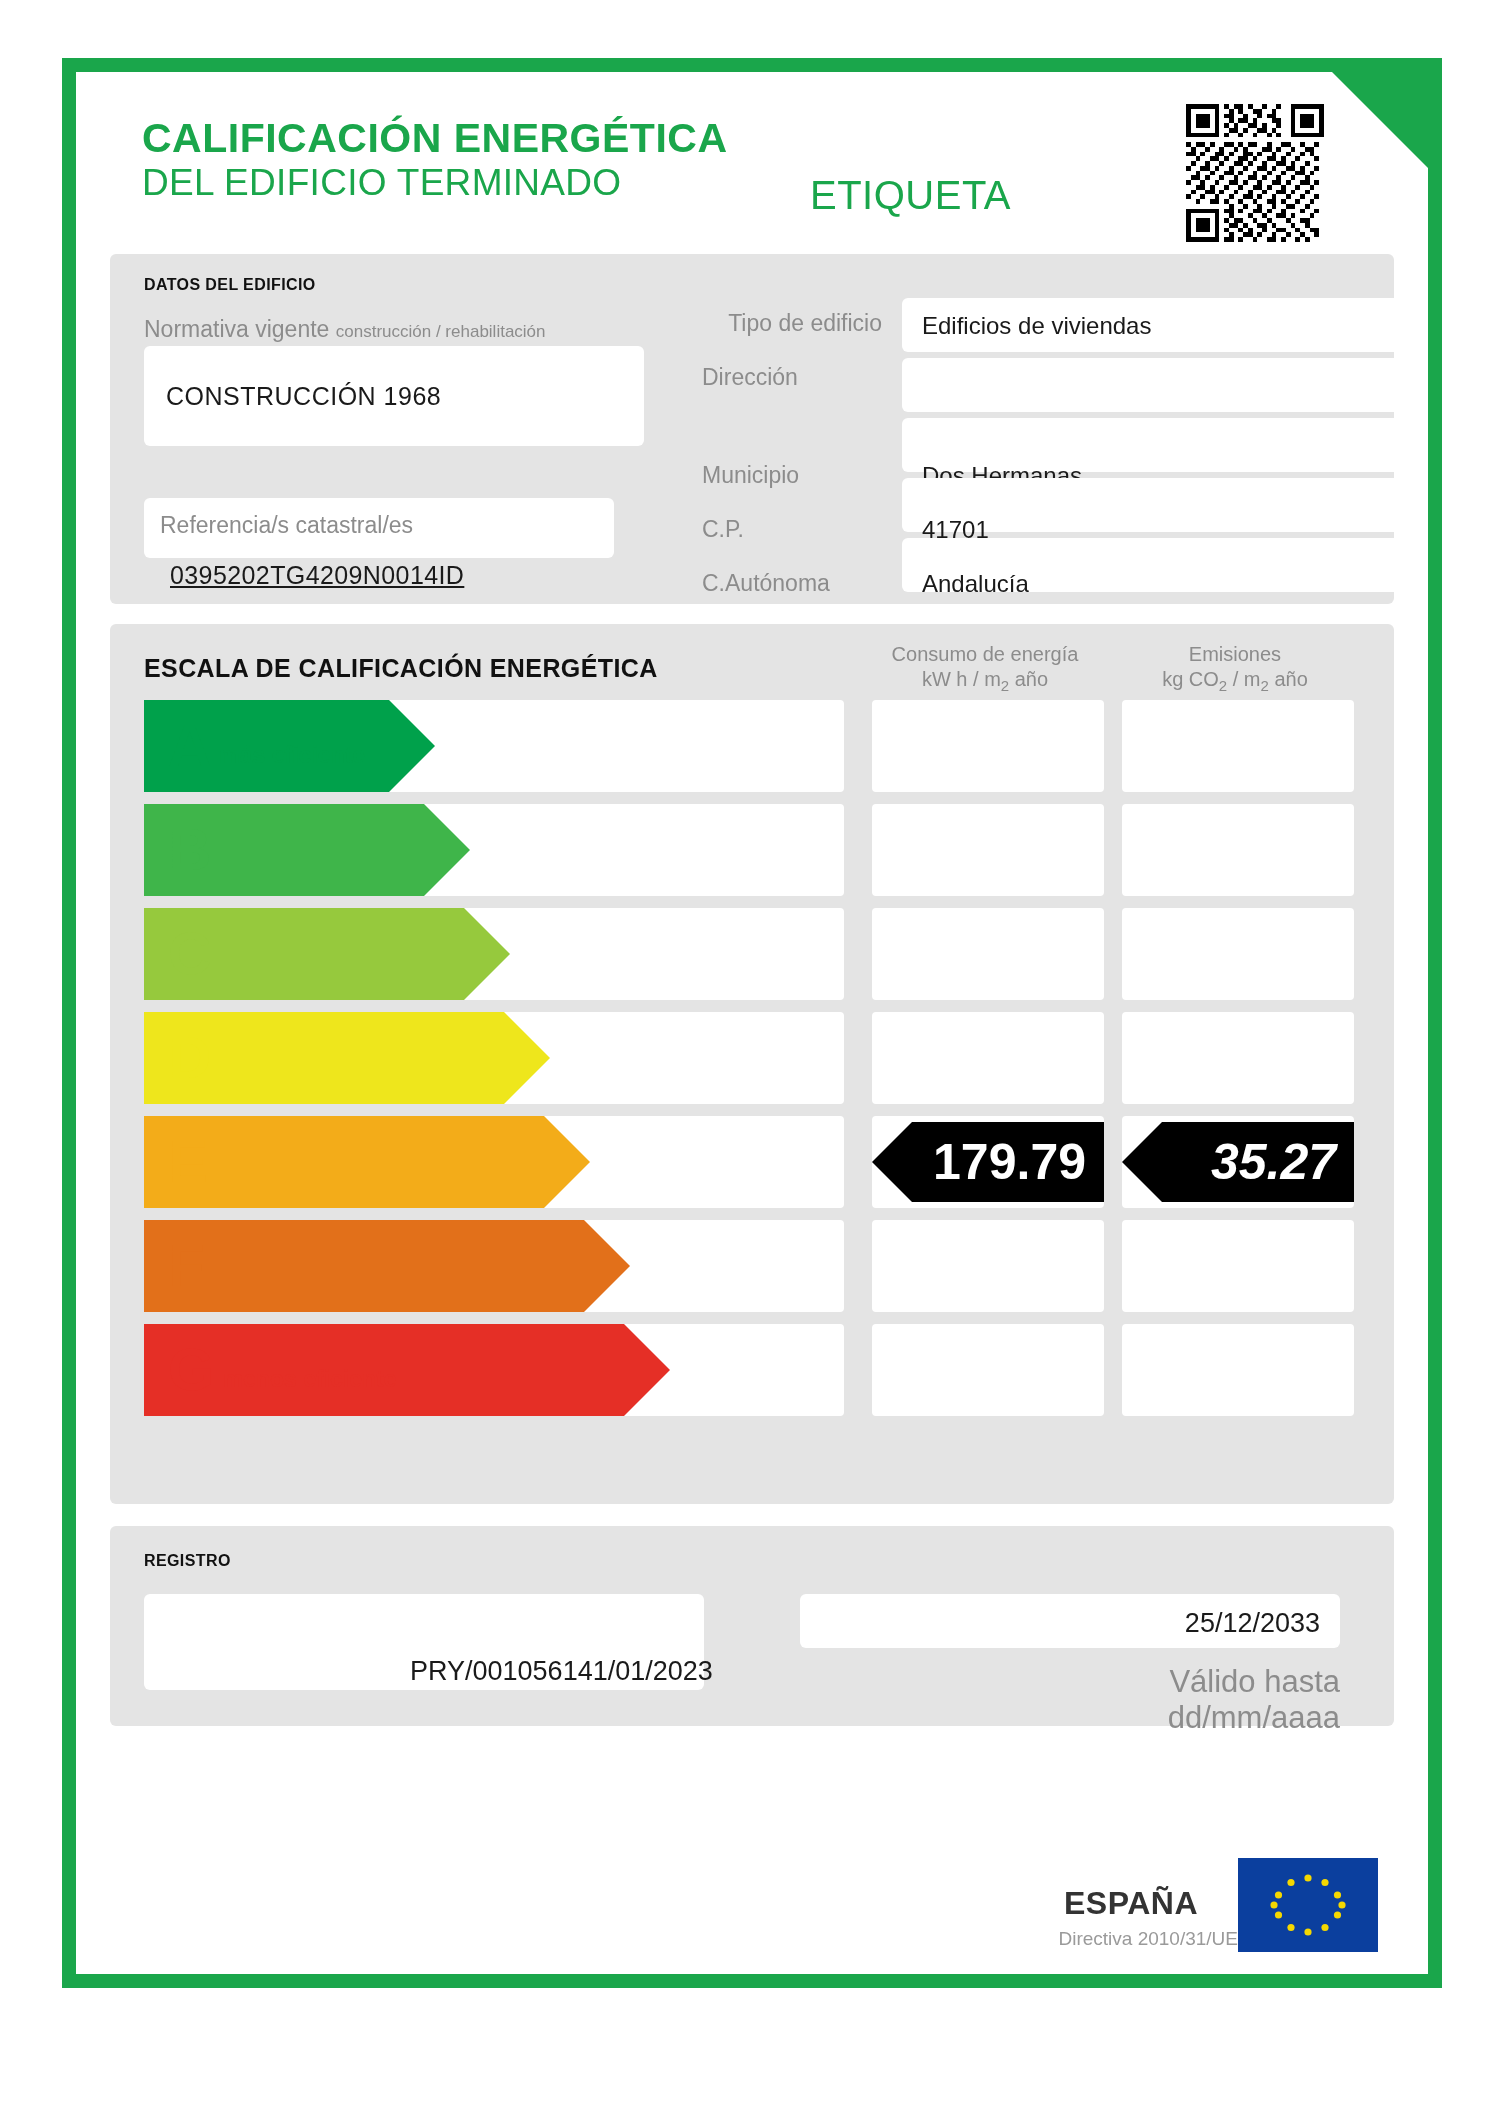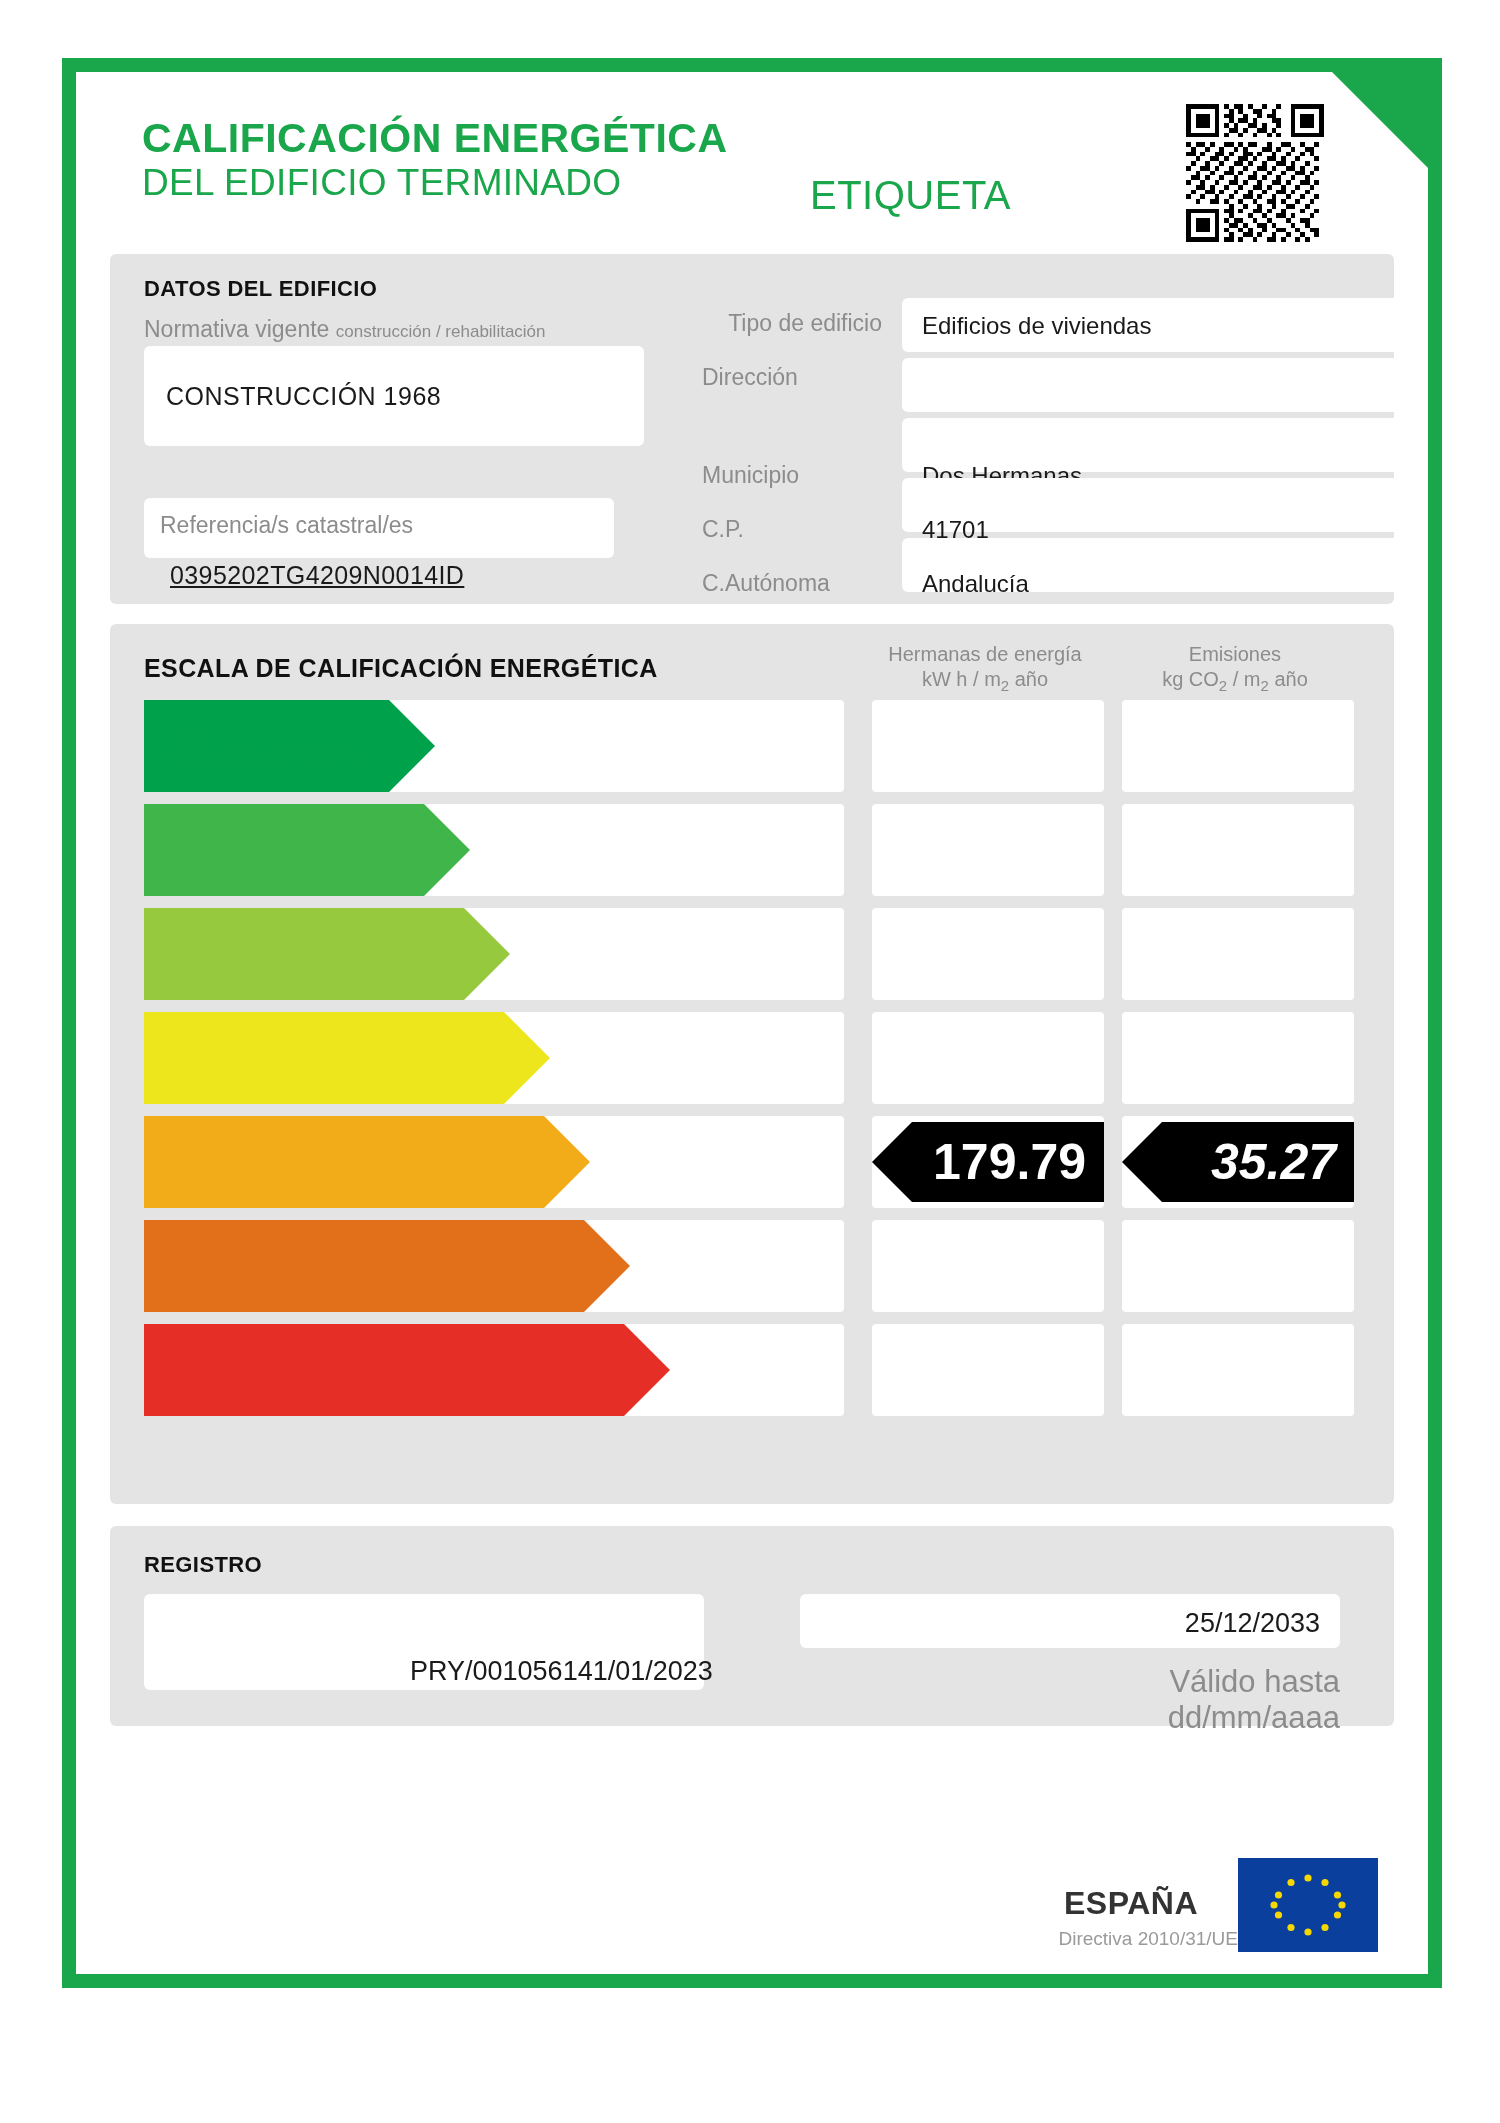--- a/index.html
+++ b/index.html
@@ -101,21 +101,21 @@
 
   
   .panel {
     background: #e4e4e4;
     border-radius: 6px;
     position: relative;
     box-sizing: border-box;
   }
 
   .panel-title {
-    font-size: 22px;
+    font-size: 16px;
     font-weight: bold;
     color: #111;
     letter-spacing: 0.4px;
   }
 
   
   .datos {
     margin: 6px 0 0 0;
     height: 350px;
     padding: 22px 30px 0 30px;
@@ -657,21 +657,21 @@
 
         <div class="label-grey lbl-cauto">C.Autónoma</div>
         <div class="field-box box-cauto"></div>
         <div class="value-dark val-cauto">Andalucía</div>
       </div>
 
       <div class="panel escala">
         <div class="panel-title">ESCALA DE CALIFICACIÓN ENERGÉTICA</div>
 
         <div class="col-head col-head-consumo">
-          <div>Hermanas de energía</div>
+          <div>Consumo de energía</div>
           <div><span>kW h / m</span><sub>2</sub><span> año</span></div>
         </div>
         <div class="col-head col-head-emision">
           <div>Emisiones</div>
           <div><span>kg CO</span><sub>2</sub><span> / m</span><sub>2</sub><span> año</span></div>
         </div>
 
         <div class="scale-rows" id="scale-rows">
             <div class="scale-row">
               <div class="bar-track"></div>

